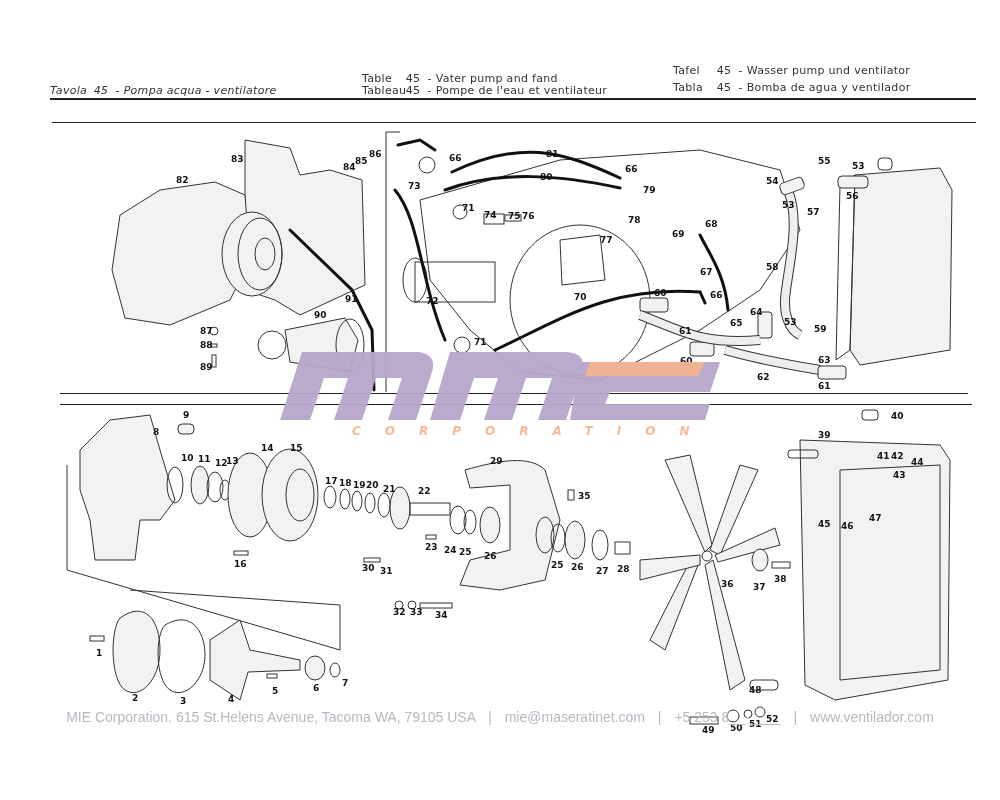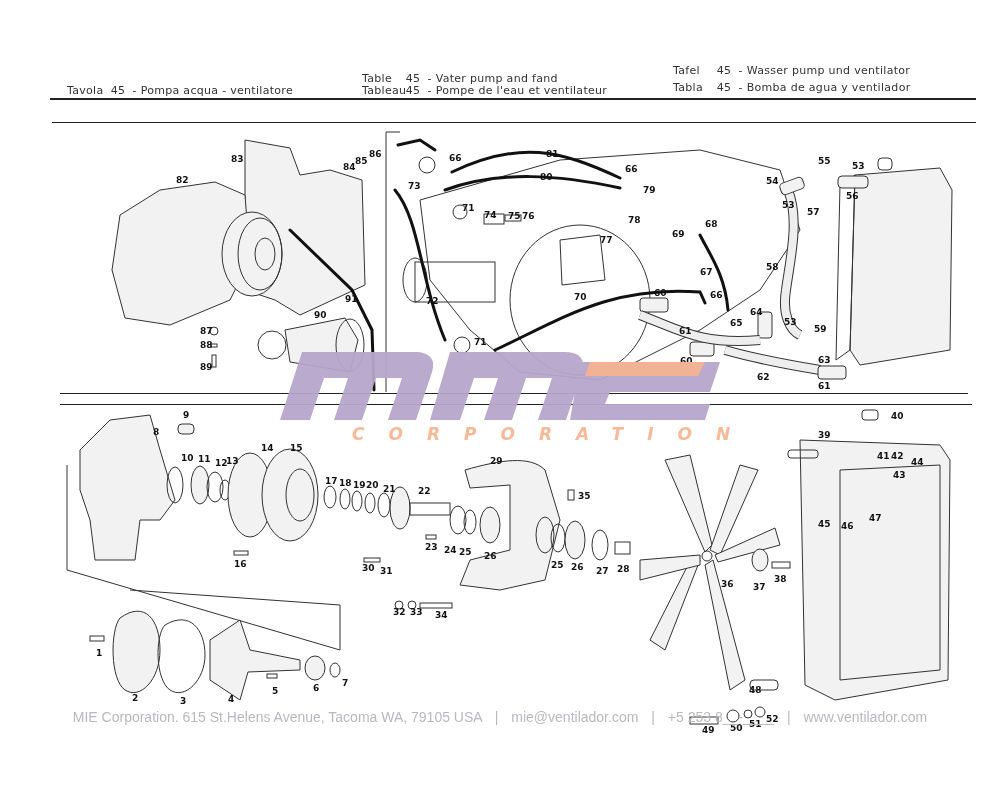--- a/index.html
+++ b/index.html
@@ -10,29 +10,29 @@
   .hdr .k { width:40px; }
   .hdr .n { width:18px; }
   .rule { position:absolute; background:#222; }
   .diagram { position:absolute; left:0; top:0; width:1000px; height:800px; }
   .lbl { font-family:"DejaVu Sans", sans-serif; font-size:9px; font-weight:bold; fill:#111; }
   .part { fill:none; stroke:#333; stroke-width:1; }
   .part-fill { fill:#f2f2f2; stroke:#333; stroke-width:1; }
   .hose { fill:none; stroke:#111; stroke-width:3; stroke-linecap:round; }
   .logo-mie { position:absolute; left:280px; top:352px; width:440px; height:68px; }
   .logo-corp { position:absolute; left:352px; top:424px; font-family:"DejaVu Sans", sans-serif;
-               font-weight:bold; font-style:italic; font-size:17px; letter-spacing:24px; color:#f8b28e; opacity:0.9; }
+               font-weight:bold; font-style:italic; font-size:12px; letter-spacing:24px; color:#f8b28e; opacity:0.9; }
   .footer { position:absolute; left:0; top:709px; width:1000px; text-align:center;
             font-family:"Liberation Sans", sans-serif; font-size:14px; color:#b8b8c0; white-space:nowrap; }
   .footer .sep { margin:0 9px; }
 </style>
 </head>
 <body>
 
-<div class="hdr" style="left:67px;top:84px;">
+<div class="hdr" style="left:50px;top:84px;font-style:italic;">
   <span class="k">Tavola</span>
   <span class="n">45</span>
   <span>- Pompa acqua - ventilatore</span>
 </div>
 <div class="hdr" style="left:362px;top:72px;">
   <span class="k">Table</span>
   <span class="n">45</span>
   <span>- Vater pump and fand</span>
 </div>
 <div class="hdr" style="left:362px;top:84px;">
@@ -289,18 +289,18 @@
     <path d="M170,0 L285,0 C300,0 306,8 302,20 L286,68 L258,68 L272,26 L246,26 L232,68 L204,68 L218,26 L194,26 L180,68 L150,68 Z"></path>
     <path d="M300,10 L440,10 L430,40 L330,40 L325,52 L430,52 L425,68 L290,68 Z"></path>
   </g>
   <path d="M310,10 L425,10 L418,24 L305,24 Z" fill="#f8b28e" opacity="0.9"></path>
 </svg>
 <div class="logo-corp">CORPORATION</div>
 
 <div class="footer">
   <span>MIE Corporation. 615 St.Helens Avenue, Tacoma WA, 79105 USA</span>
   <span class="sep">|</span>
-  <span>mie@ventilador.com</span>
+  <span>mie@maseratinet.com</span>
   <span class="sep">|</span>
   <span>+5 253 8__-____</span>
   <span class="sep">|</span>
   <span>www.ventilador.com</span>
 </div>
 
 </body></html>

